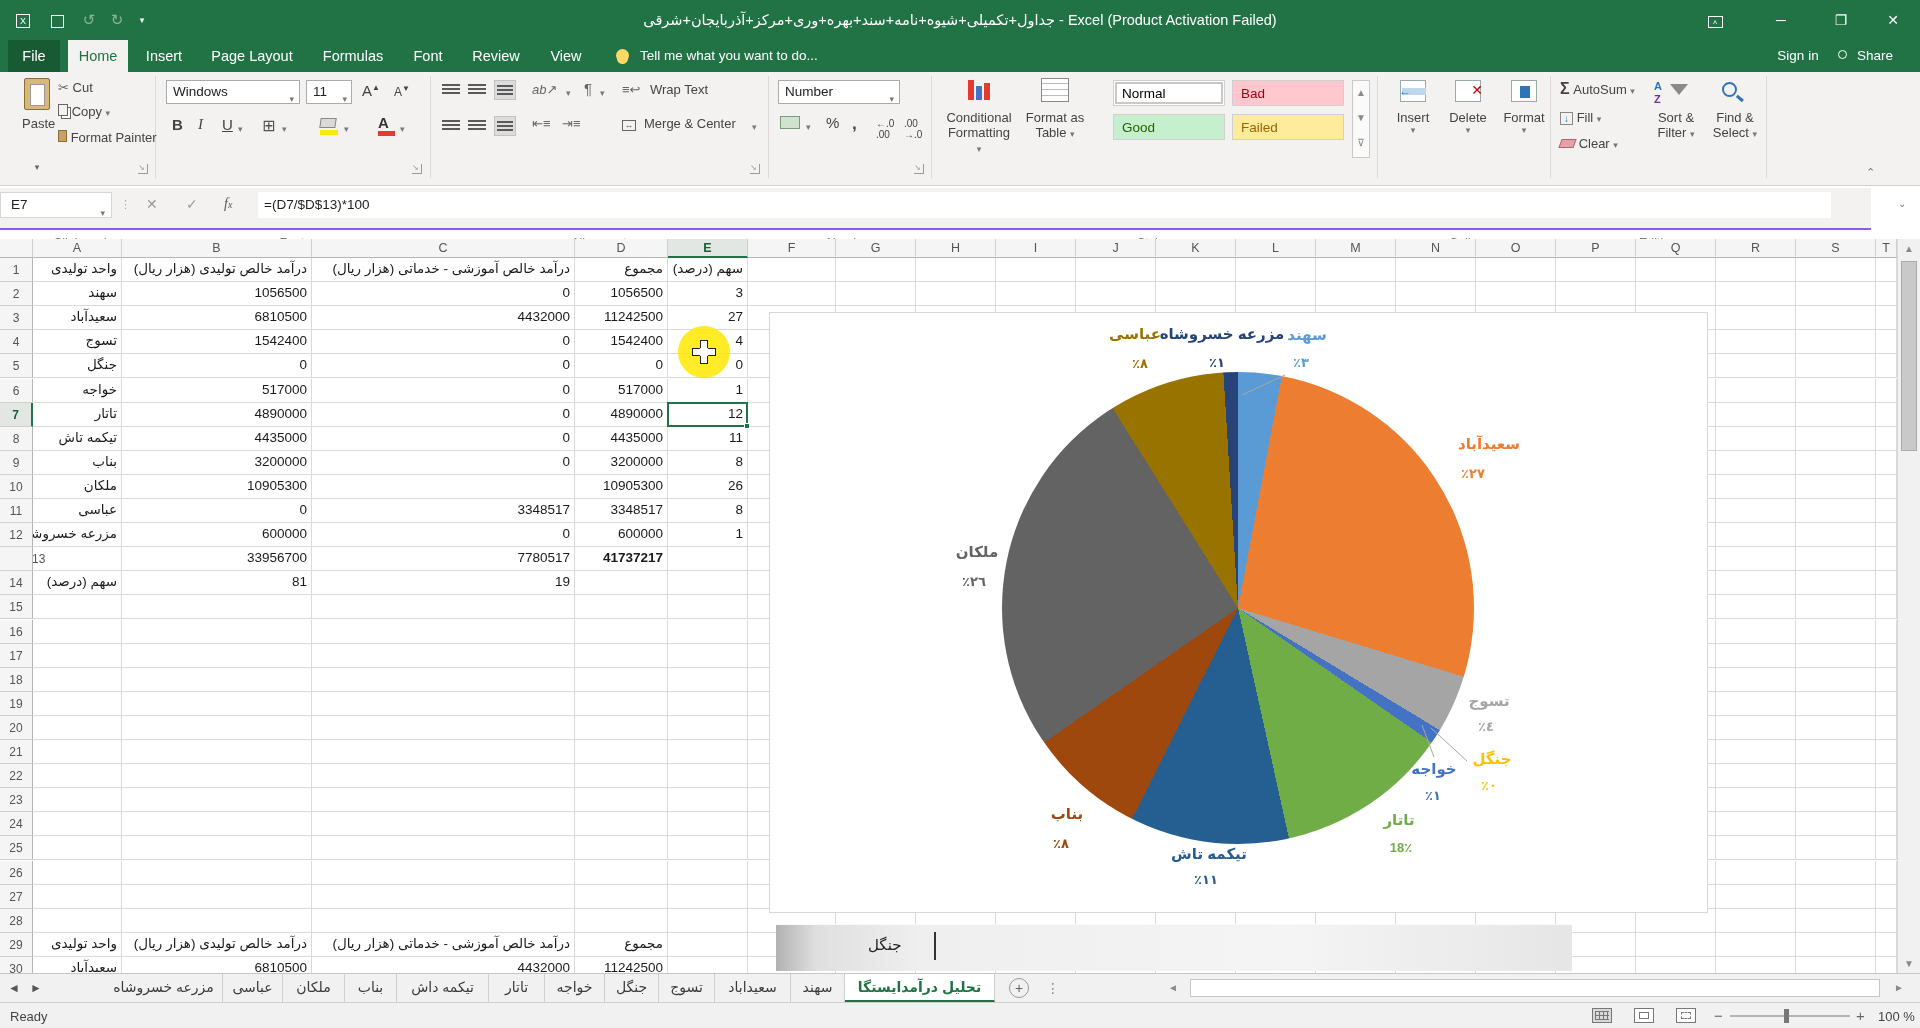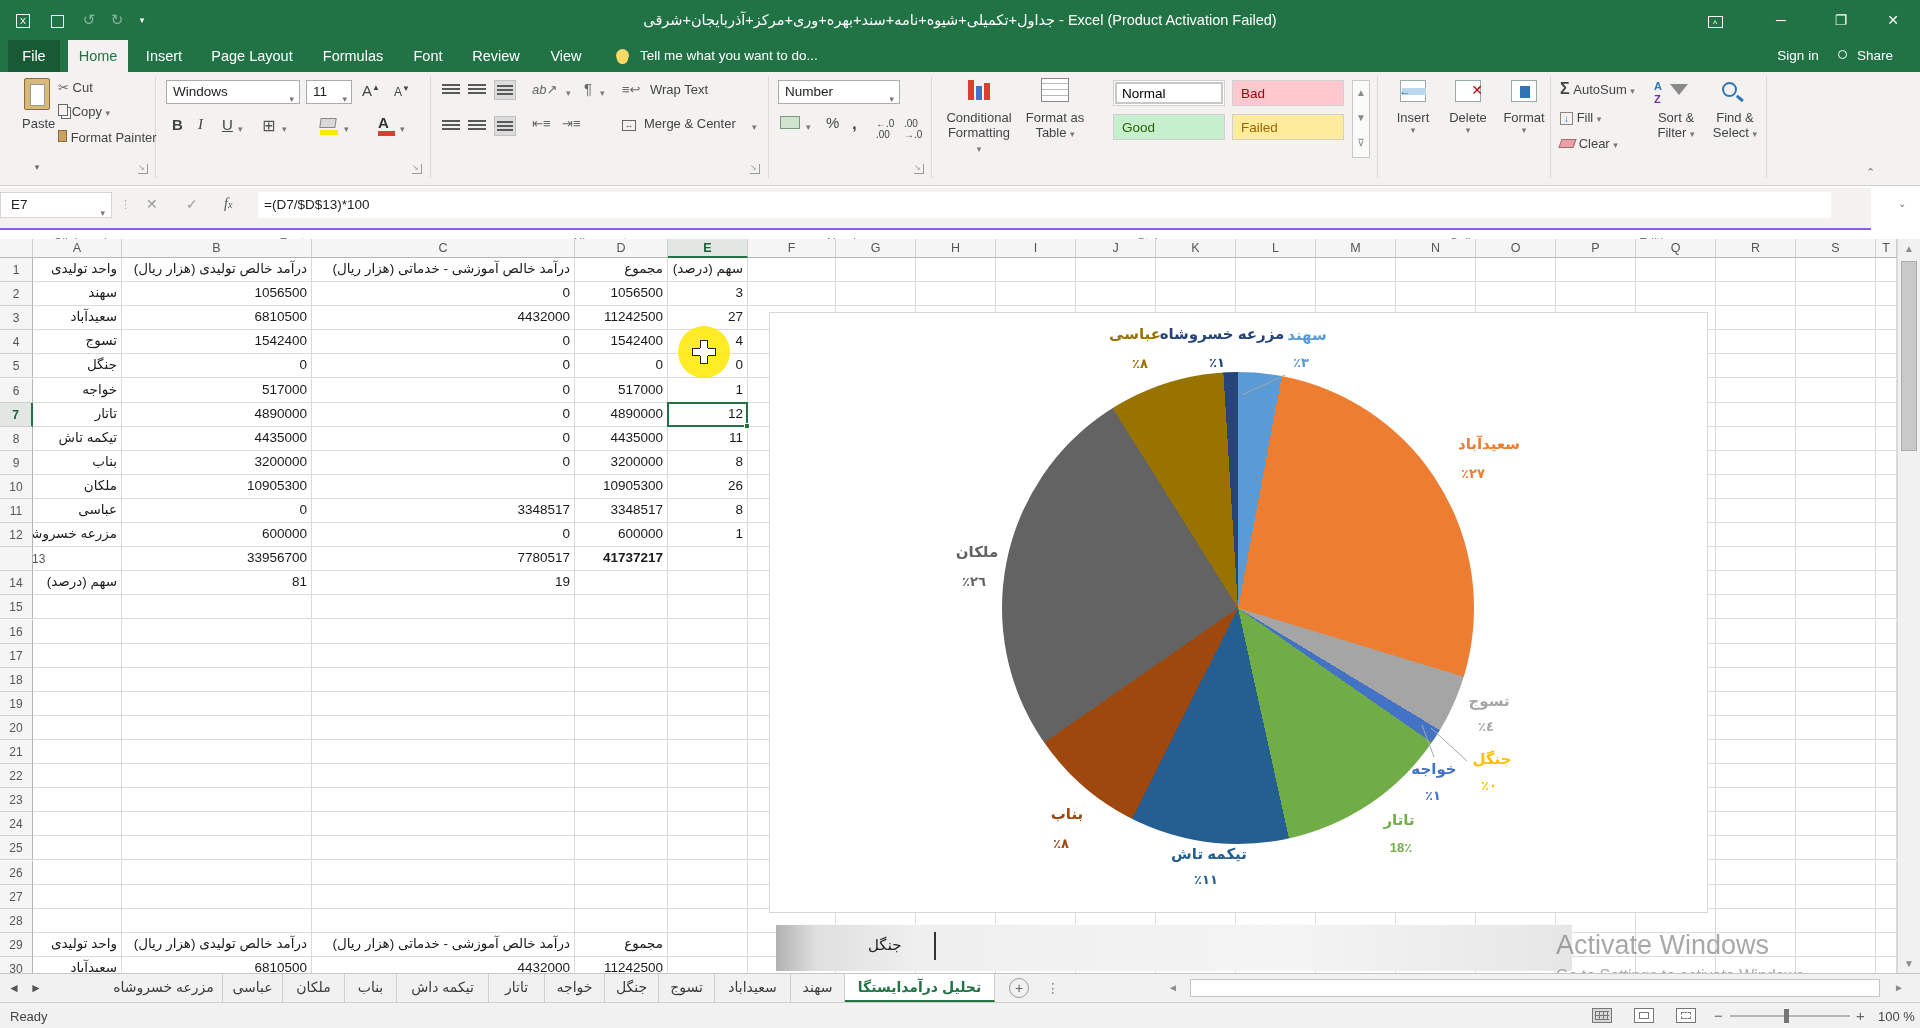--- a/index.html
+++ b/index.html
@@ -973,24 +973,20 @@
         <div class="plab" dir="rtl" style="left: 452px; top: 21px; color: rgb(38, 68, 120);">مزرعه خسروشاه</div>
         <div class="ppct" dir="rtl" style="left: 447px; top: 49px; color: rgb(38, 68, 120);">١٪</div>
       </div>
   </div>
 
   <div id="tooltipbar">
     <span class="abs" style="left:92px;top:12px;font-size:15px;color:#222" dir="rtl">جنگل</span>
     <span class="abs" style="left:158px;top:8px;width:2px;height:28px;background:#333"></span>
   </div>
 
-  <div id="watermark">
-    <div style="font-size:27px">Activate Windows</div>
-    <div style="font-size:16px;margin-top:6px">Go to Settings to activate Windows.</div>
-  </div>
 
   <div class="abs" style="left:678px;top:326px;width:52px;height:52px;border-radius:50%;background:rgba(255,232,0,.85)"></div>
   <div class="abs" style="left:692px;top:348px;width:24px;height:8px;background:#fff;border:1px solid #222"></div>
   <div class="abs" style="left:700px;top:340px;width:8px;height:24px;background:#fff;border:1px solid #222"></div>
   <div class="abs" style="left:700px;top:348px;width:8px;height:8px;background:#fff"></div>
 
   <div id="sheetbar">
     <span class="abs arr" style="left:8px;top:7px;font-size:12px;color:#555">◄</span>
     <span class="abs arr" style="left:30px;top:7px;font-size:12px;color:#555">►</span>
     <span id="tabs-holder"><span class="stab" dir="rtl" style="left: 105px; width: 118px;">مزرعه خسروشاه</span><span class="stab" dir="rtl" style="left: 223px; width: 60px;">عباسی</span><span class="stab" dir="rtl" style="left: 283px; width: 62px;">ملکان</span><span class="stab" dir="rtl" style="left: 345px; width: 52px;">بناب</span><span class="stab" dir="rtl" style="left: 397px; width: 92px;">تیکمه داش</span><span class="stab" dir="rtl" style="left: 489px; width: 56px;">تاتار</span><span class="stab" dir="rtl" style="left: 545px; width: 60px;">خواجه</span><span class="stab" dir="rtl" style="left: 605px; width: 54px;">جنگل</span><span class="stab" dir="rtl" style="left: 659px; width: 56px;">تسوج</span><span class="stab" dir="rtl" style="left: 715px; width: 76px;">سعیداباد</span><span class="stab" dir="rtl" style="left: 791px; width: 54px;">سهند</span><span class="stab active" dir="rtl" style="left: 845px; width: 150px;">تحلیل درآمدایستگا</span></span>

